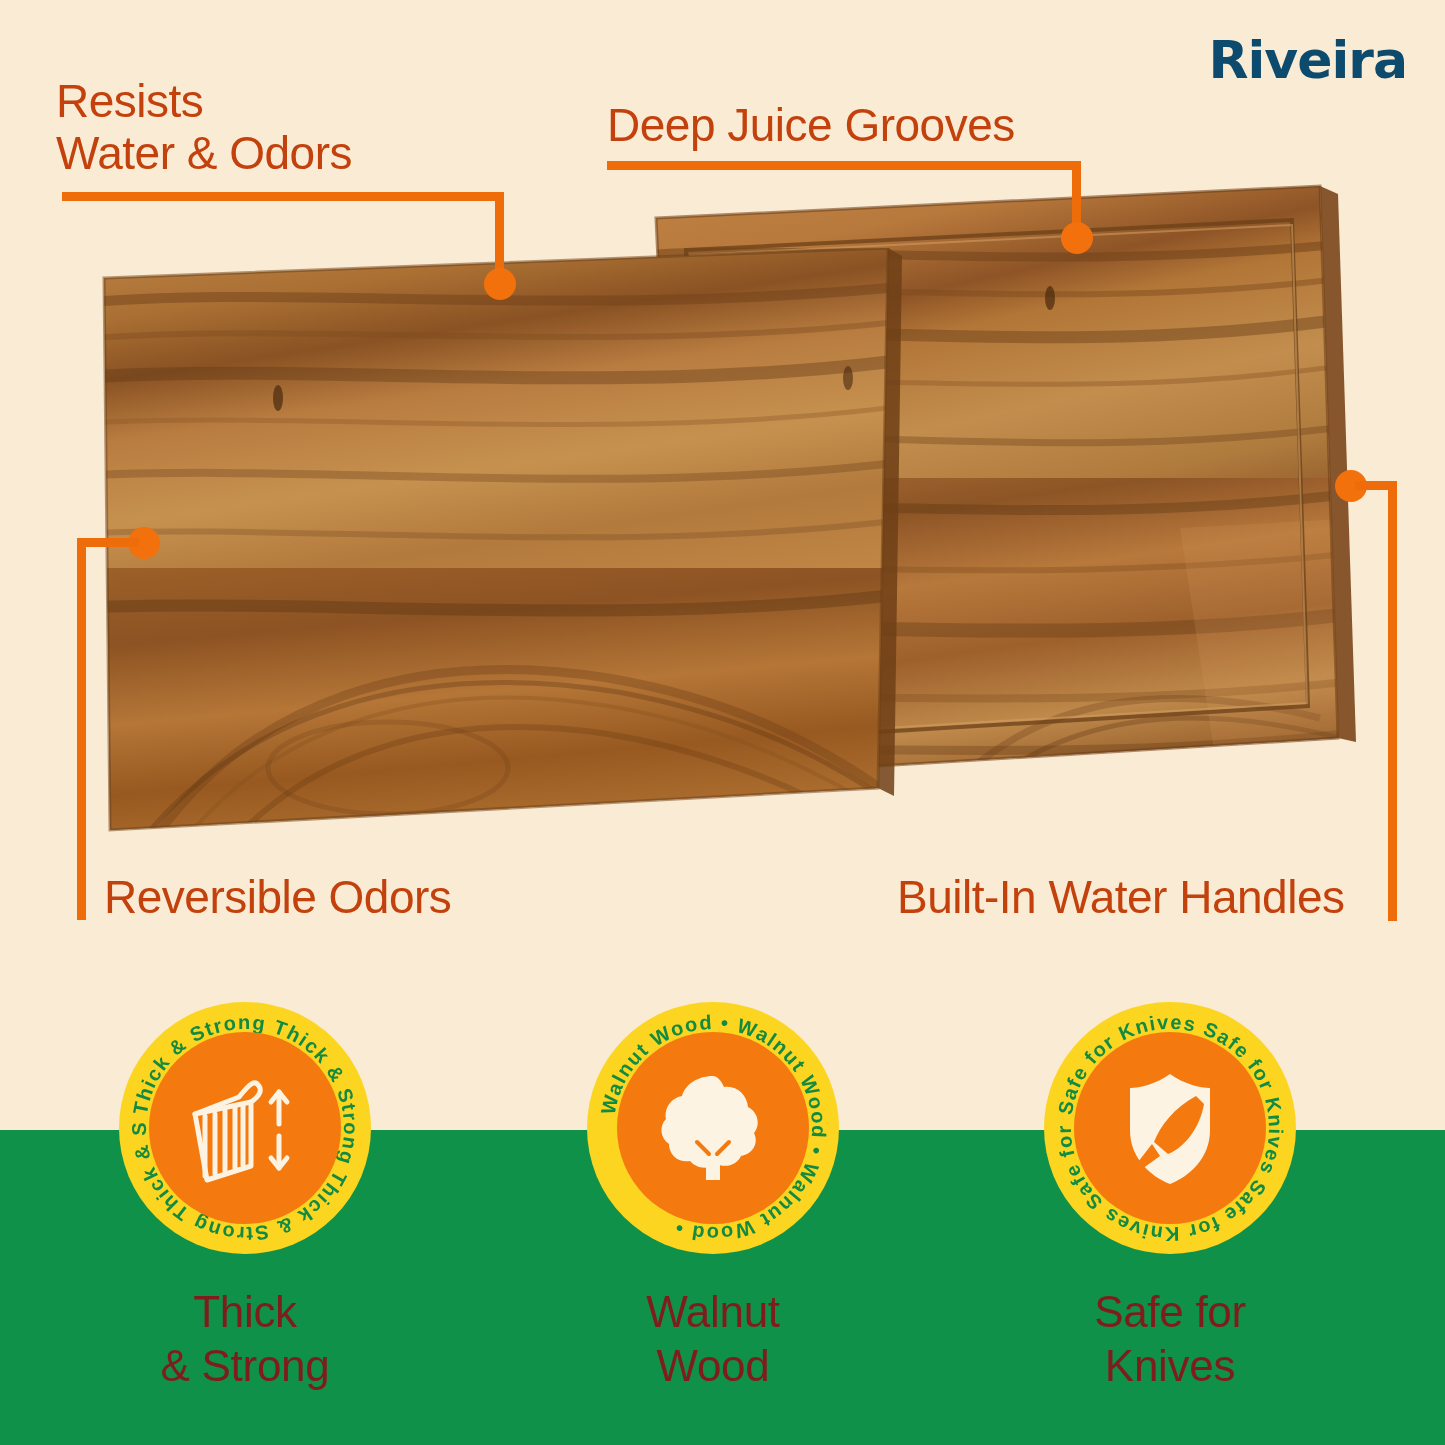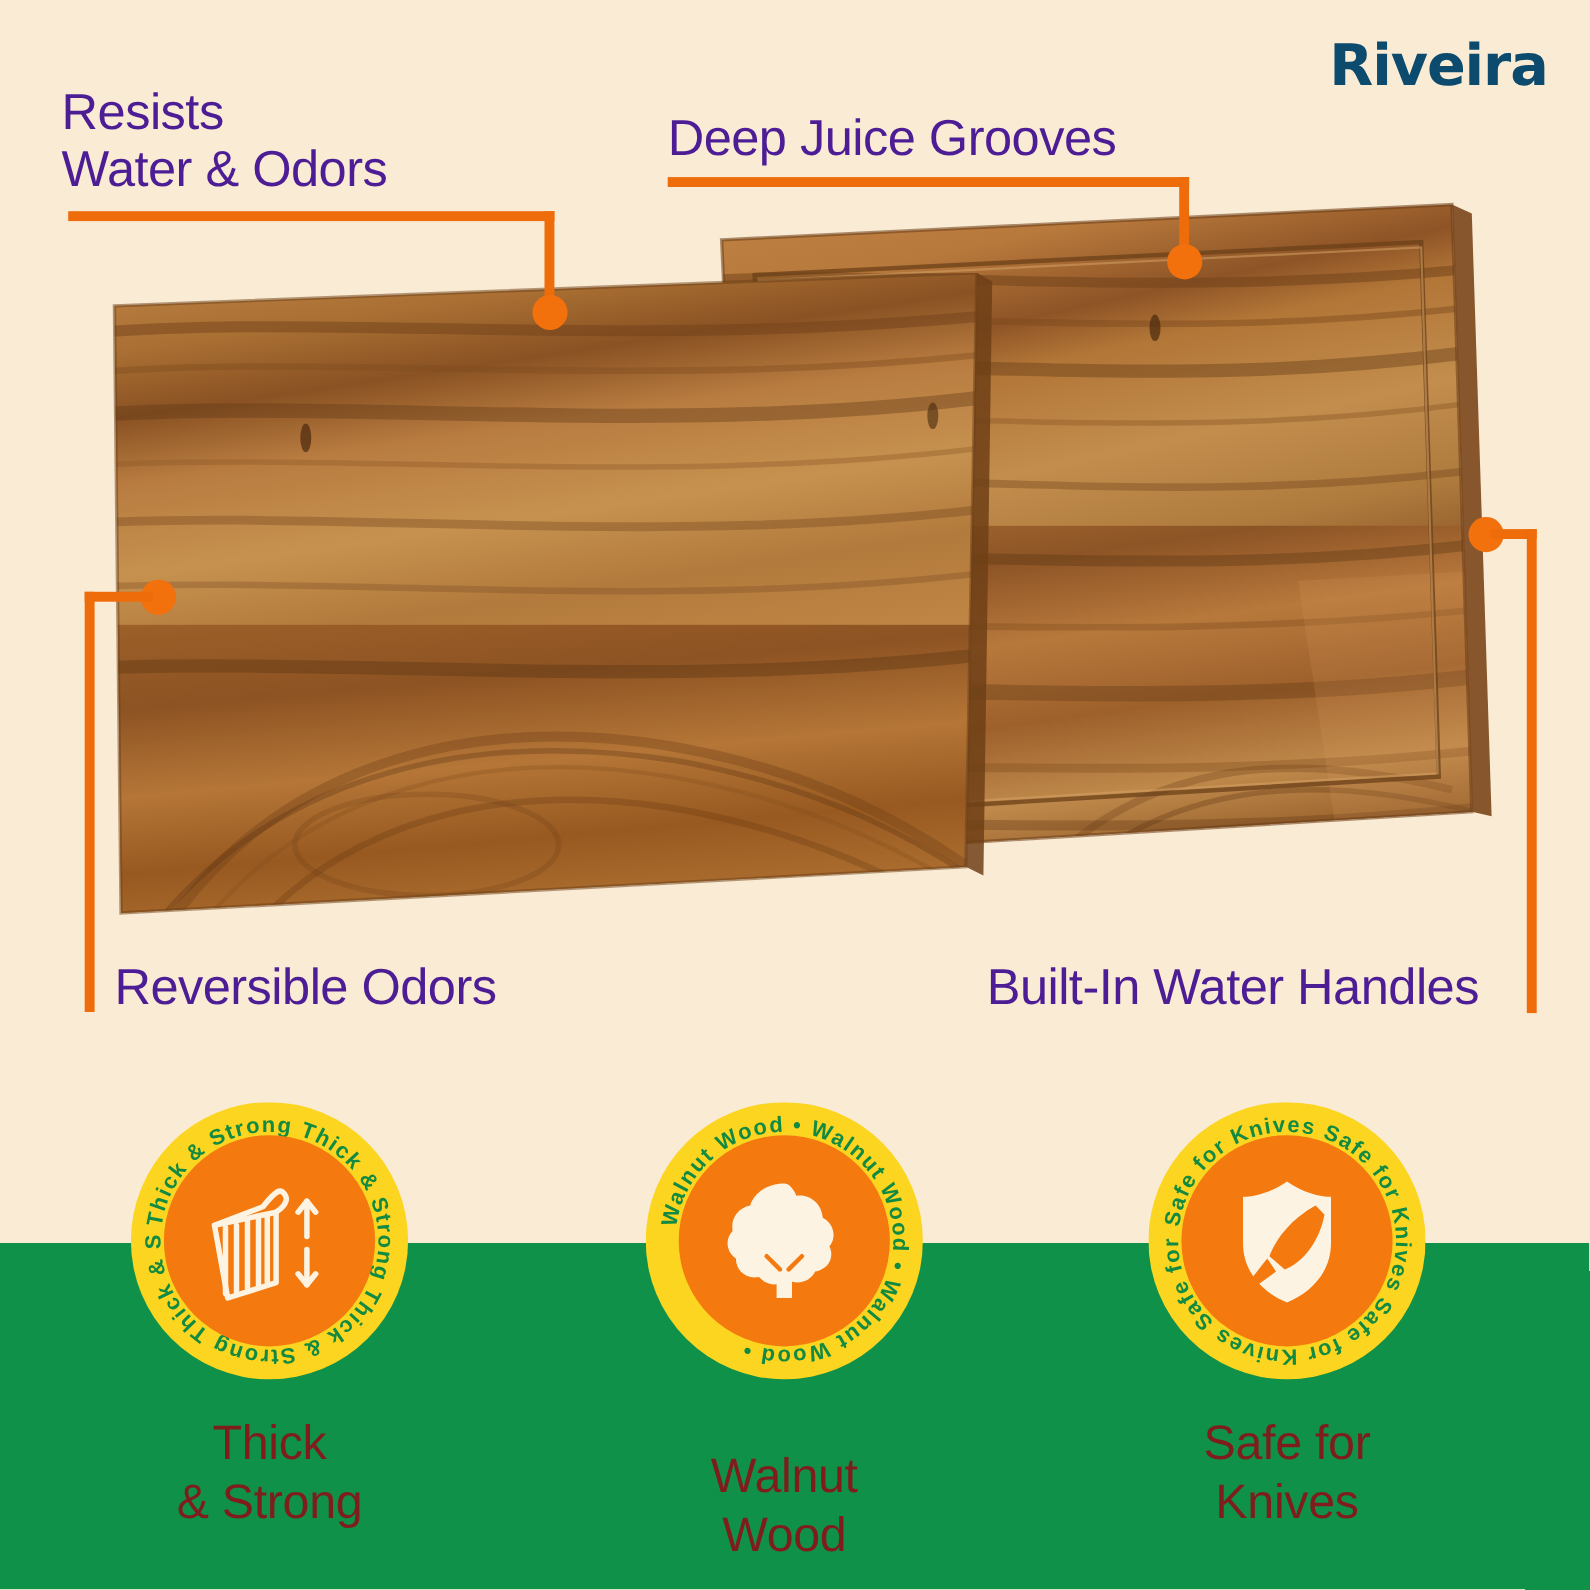--- a/index.html
+++ b/index.html
@@ -22,21 +22,21 @@
   .logo{
     position:absolute;right:38px;top:30px;
     font-size:52px;font-weight:bold;letter-spacing:-1px;
     color:#0c4a6e;
     font-family:"DejaVu Sans", sans-serif;
   }
 
   
   .callout{
     position:absolute;
-    color:#4c1d95;
+    color:#c2410c;
     font-size:46px;
     line-height:1.12;
     font-weight:500;
     letter-spacing:-0.5px;
     white-space:pre-line;
   }
   #lbl-water{left:56px;top:76px;}
   #lbl-grooves{left:607px;top:100px;}
   #lbl-reversible{left:104px;top:872px;}
   #lbl-handles{left:897px;top:872px;}
@@ -90,21 +90,21 @@
     width:360px;
     text-align:center;
     color:#7f1d1d;
     font-size:44px;
     line-height:1.22;
     font-weight:500;
     letter-spacing:-0.3px;
     white-space:pre-line;
   }
   #cap-thick{left:65px;top:1285px;}
-  #cap-walnut{left:533px;top:1285px;margin-top:30px;}
+  #cap-walnut{left:533px;top:1285px;}
   #cap-knives{left:990px;top:1285px;}
 </style>
 </head>
 <body>
 
 <div id="stage">
 
   <div class="green-band"></div>
 
   <div class="board" style="left:620px;top:178px;width:740px;height:620px;">

